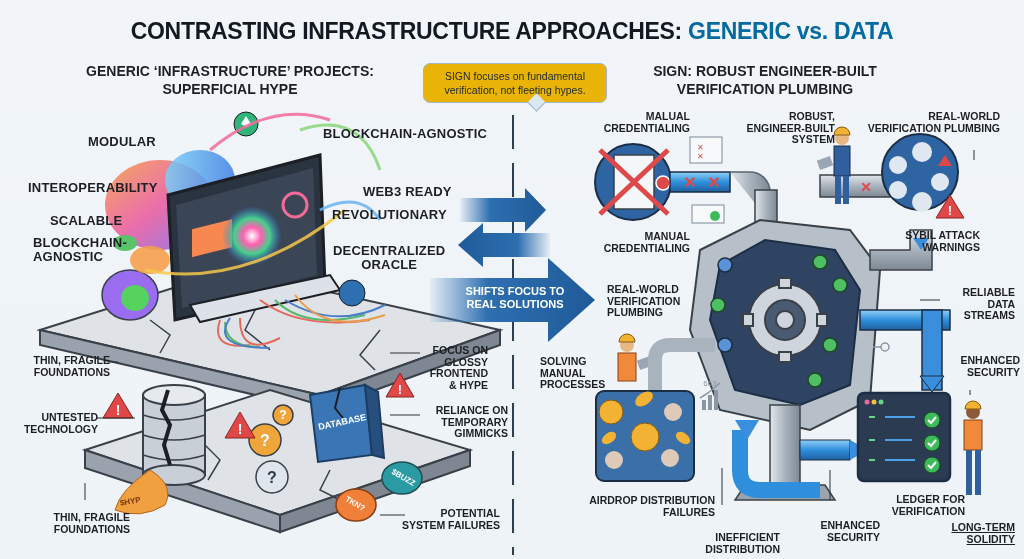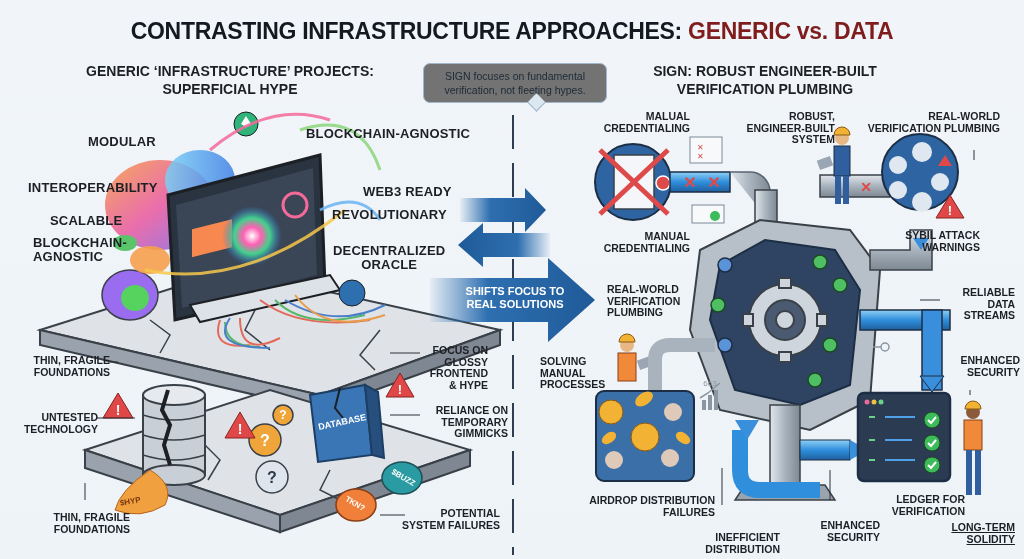--- a/index.html
+++ b/index.html
@@ -20,28 +20,28 @@
       white-space: pre-line;
     }
     .big { font-size: 13px; letter-spacing: 0.2px; }
     .sm { font-size: 10.5px; text-align: right; }
     .sm-l { font-size: 10.5px; text-align: left; }
     .title {
       position: absolute; left: 0; width: 1024px; top: 18px;
       text-align: center; font-size: 23px; font-weight: bold; letter-spacing: -0.3px;
       color: #141820;
     }
-    .title .accent { color: #7f1d1d; text-align: center; }
+    .title .accent { color: #0369a1; text-align: center; }
     .subhead {
       position: absolute; font-weight: bold; font-size: 14px; text-align: center;
       line-height: 1.25; color: #1c1f24; white-space: pre-line;
     }
     .bubble {
       position: absolute; left: 423px; top: 63px; width: 184px; height: 40px;
-      background: #737373; border: 1px solid #9fb6cb; border-radius: 7px;
+      background: #eab308; border: 1px solid #9fb6cb; border-radius: 7px;
       font-size: 10.5px; text-align: center; color: #1d2a36; padding-top: 6px;
       line-height: 1.3; white-space: pre-line;
     }
     .bubble:after {
       content: ""; position: absolute; left: 106px; bottom: -7px;
       width: 12px; height: 12px; background: #dbe7f1;
       border-right: 1px solid #9fb6cb; border-bottom: 1px solid #9fb6cb;
       transform: rotate(45deg);
     }
     .divider {
@@ -392,21 +392,21 @@
     <line x1="830" y1="470" x2="830" y2="500"></line>
     <line x1="722" y1="468" x2="722" y2="505"></line>
   </g>
 </svg>
 
 <div class="lbl big" style="left:88px; top:135px;">MODULAR</div>
 <div class="lbl big" style="left:28px; top:181px;">INTEROPERABILITY</div>
 <div class="lbl big" style="left:50px; top:214px;">SCALABLE</div>
 <div class="lbl big" style="left:33px; top:236px; ">BLOCKCHAIN-
 AGNOSTIC</div>
-<div class="lbl big" style="left:306px; top:127px;">BLOCKCHAIN-AGNOSTIC</div>
+<div class="lbl big" style="left:323px; top:127px;">BLOCKCHAIN-AGNOSTIC</div>
 <div class="lbl big" style="left:363px; top:165px;margin-top:20px;">WEB3 READY</div>
 <div class="lbl big" style="left:332px; top:208px;">REVOLUTIONARY</div>
 <div class="lbl big" style="left:333px; top:244px; text-align:center;">DECENTRALIZED
 ORACLE</div>
 
 <div class="lbl sm" style="left:20px; top:355px; width:90px;">THIN, FRAGILE
 FOUNDATIONS</div>
 <div class="lbl sm" style="left:18px; top:412px; width:80px;">UNTESTED
 TECHNOLOGY</div>
 <div class="lbl sm" style="left:40px; top:512px; width:90px;">THIN, FRAGILE

